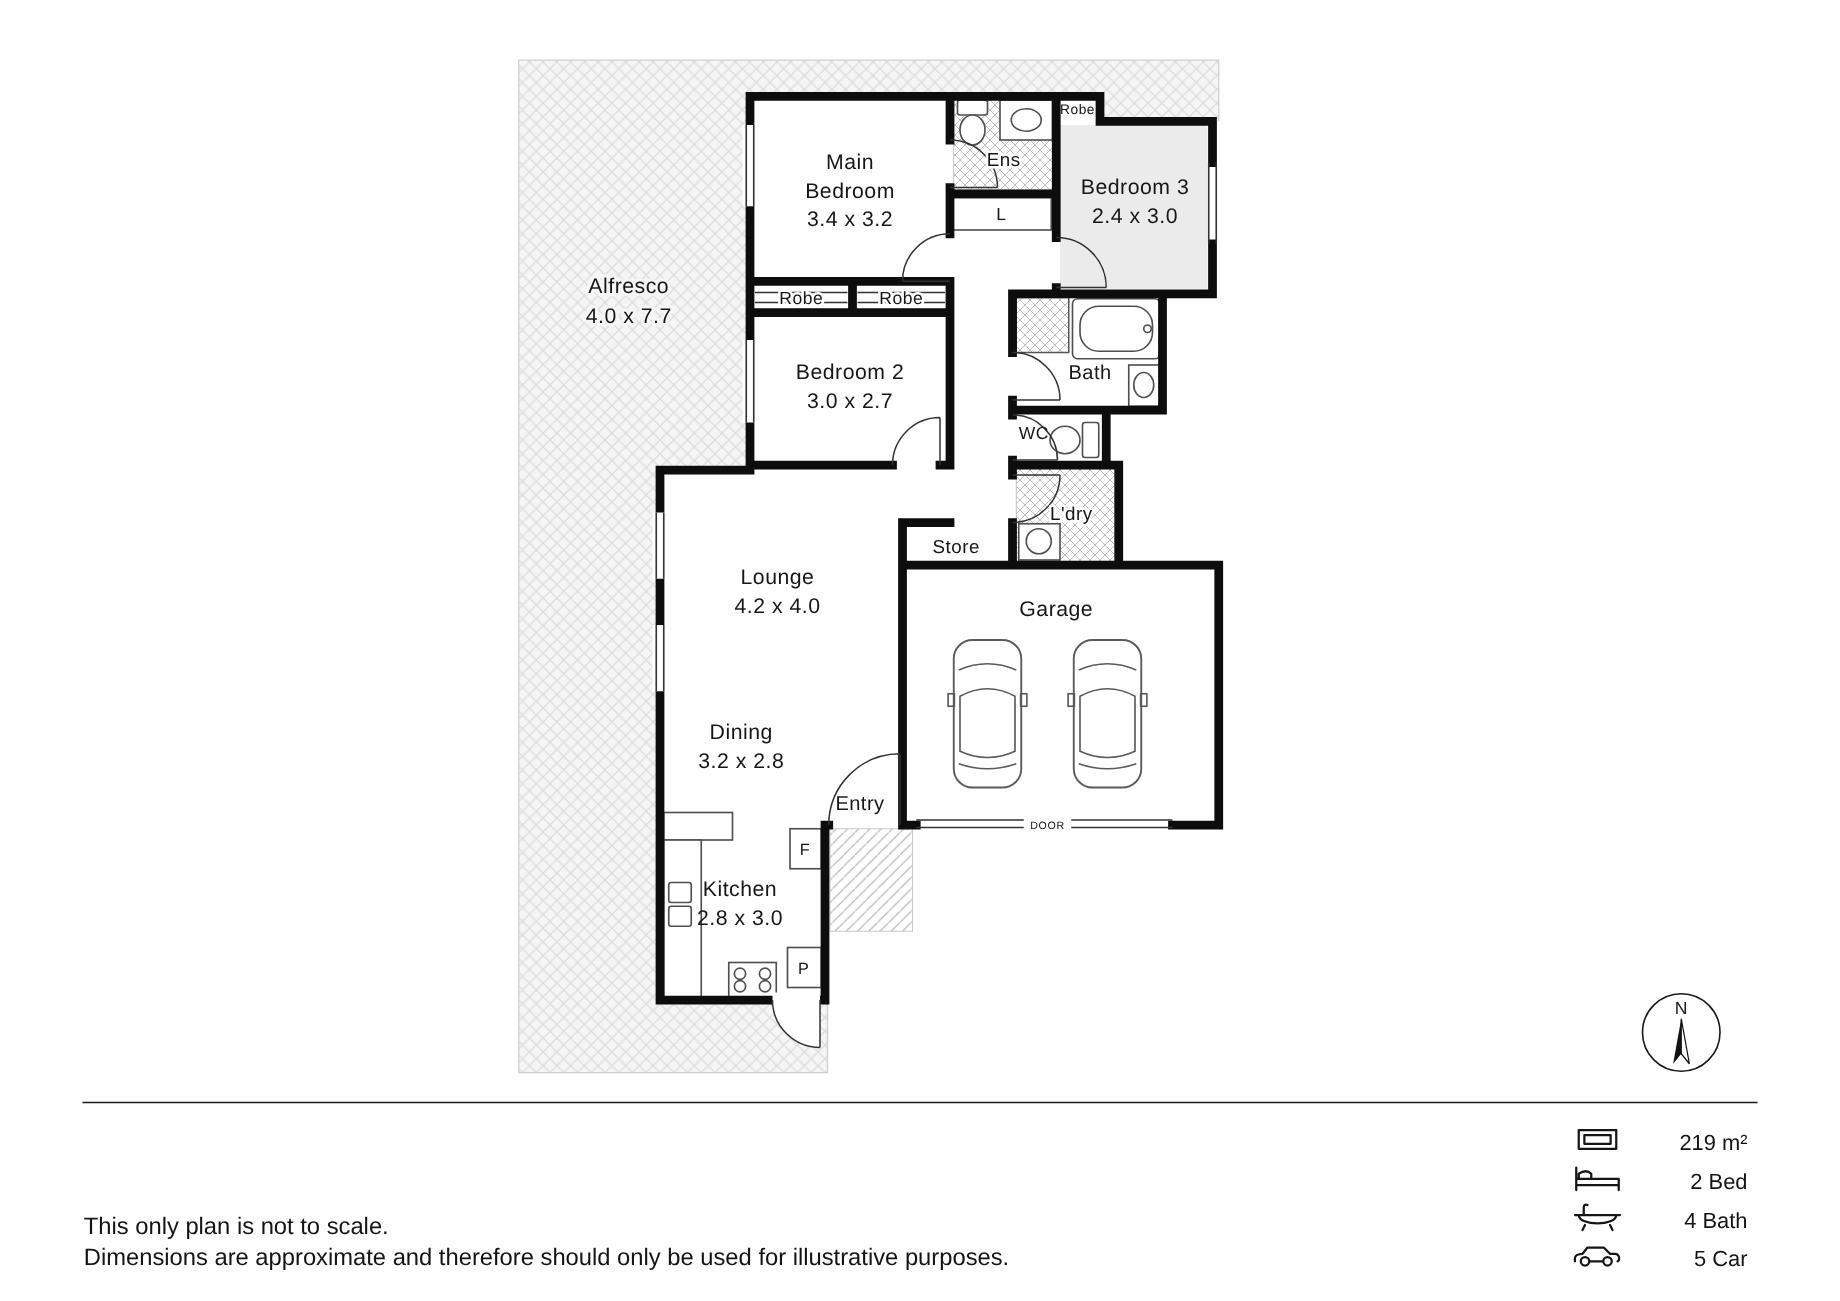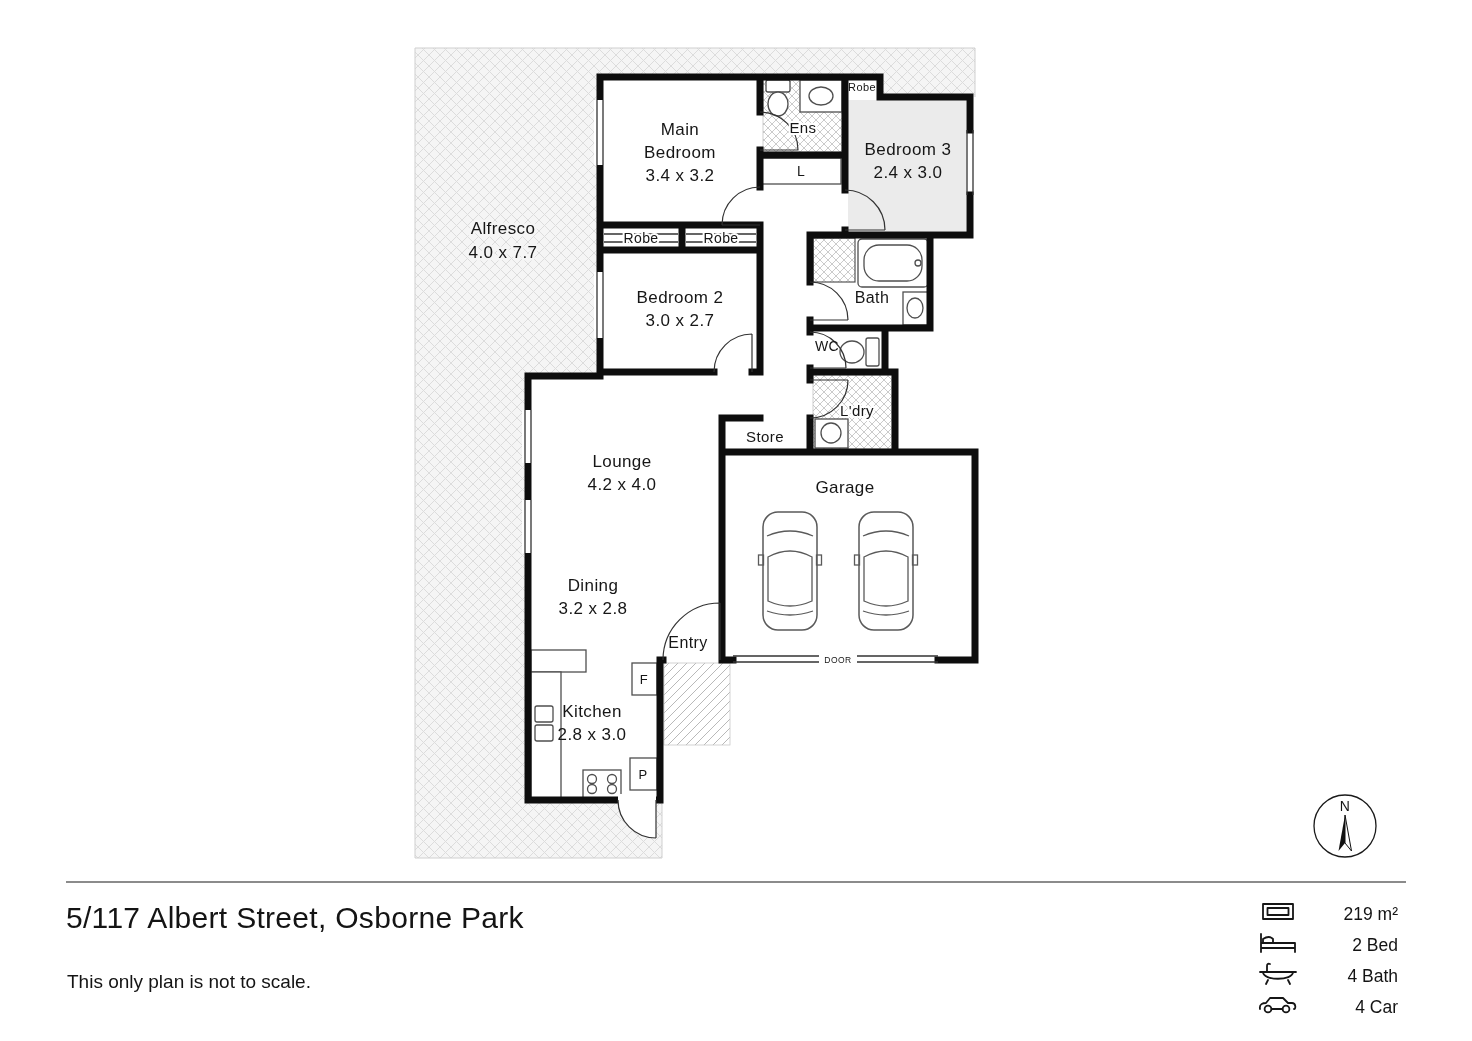--- a/index.html
+++ b/index.html
@@ -213,22 +213,22 @@
   <g transform="translate(1345,826)">
     <circle r="31" fill="#ffffff" stroke="#1a1a1a" stroke-width="1.3"></circle>
     <text class="plan-label" text-anchor="middle" x="0" y="-15" style="font-size:14px;">N</text>
     <path d="M0,-11 L-6.5,25 L0,17 Z" fill="#111111"></path>
     <path d="M0,-11 L6.5,25 L0,17 Z" fill="#ffffff" stroke="#111111" stroke-width="1"></path>
   </g>
 
   <line x1="66" y1="882" x2="1406" y2="882" stroke="#191919" stroke-width="1.2"></line>
 </svg>
 
-<div class="title">5/117 Albert Street, Osborne Park</div>
 <div class="disc d1">This only plan is not to scale.</div>
+<div class="disc d2">Dimensions are approximate and therefore should only be used for illustrative purposes.</div>
 
 <div class="summary">
   <div class="sumrow">
     <svg viewBox="0 0 44 26">
       <rect class="sicon" x="7" y="5" width="30" height="15"></rect>
       <rect class="sicon" x="11.5" y="9" width="21" height="7" stroke-width="1.2"></rect>
     </svg>
     <span class="sumlabel">219 m²</span>
   </div>
   <div class="sumrow">
@@ -242,17 +242,17 @@
       <path class="sicon" d="M4,11 H40 M7,11 C7,20 37,20 37,11 M11,11 V5 Q11,2 14,3 M12,19 L10,23 M32,19 L34,23"></path>
     </svg>
     <span class="sumlabel">4 Bath</span>
   </div>
   <div class="sumrow">
     <svg viewBox="0 0 44 26">
       <path class="sicon" d="M4,17 C3,12 7,11 10,11 L14,6 H27 L32,11 H36 C40,11 40,17 38,17 M15.5,17 H26.5"></path>
       <circle class="sicon" cx="12" cy="17" r="3.4"></circle>
       <circle class="sicon" cx="30" cy="17" r="3.4"></circle>
     </svg>
-    <span class="sumlabel">4 Car</span>
+    <span class="sumlabel">5 Car</span>
   </div>
 </div>
 
 </div>
 
 </body></html>

